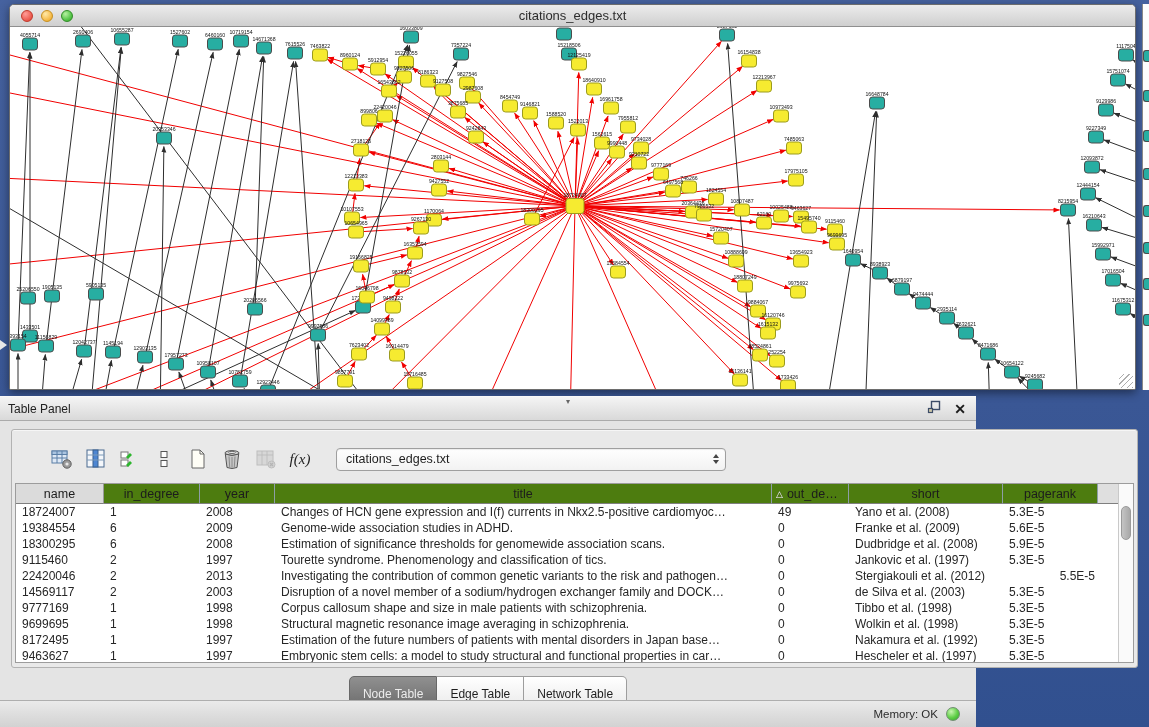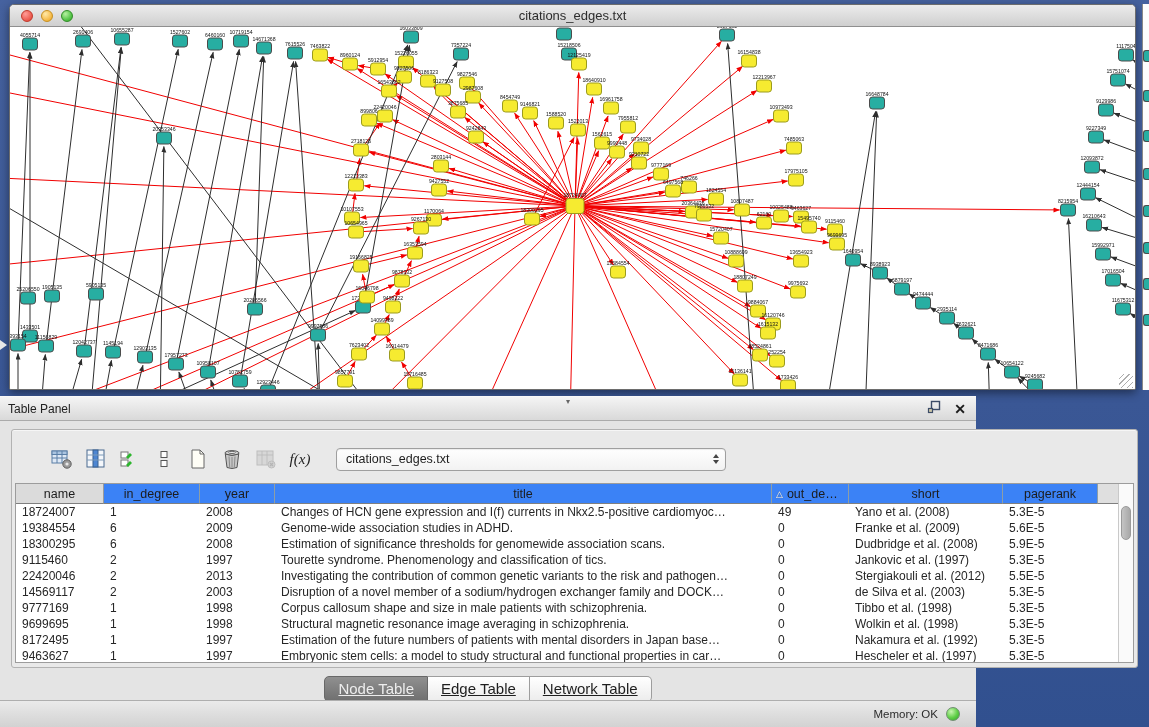--- a/index.html
+++ b/index.html
@@ -52,35 +52,35 @@
   .combo .arrows { display:flex; flex-direction:column; gap:2px; align-items:center;}
   .combo .arrows i { width:0; height:0; border-left:3.5px solid transparent; border-right:3.5px solid transparent; display:block;}
   .combo .arrows .up { border-bottom:4px solid #444; }
   .combo .arrows .dn { border-top:4px solid #444; }
 
   .tp-table-wrap { position:absolute; left:3px; right:3px; top:53px; bottom:4px;
     background:#fff; border:1px solid #9c9c9c; overflow:hidden; }
   .tbl { position:absolute; left:0; top:0; right:15px; }
   .tr { display:flex; height:16px; }
   .tr.head { height:20px; }
-  .th { font-size:12.5px; color:#1c1c1c; background:#3b82f6; border-right:1px solid #8d9ea6;
+  .th { font-size:12.5px; color:#1c1c1c; background:#4d7c0f; border-right:1px solid #8d9ea6;
     border-bottom:1px solid #7f7f7f; display:flex; align-items:center; justify-content:center;
     overflow:hidden; white-space:nowrap; }
   .th.gray { background:#dbdbdb; border-right-color:#9a9a9a; }
   .th.sorted { justify-content:flex-start; padding-left:4px; gap:4px; }
   .th .tri { font-size:9px; color:#fdfdfd; text-shadow:0 0 1px #555; }
   .td { font-size:12px; color:#262626; padding:1px 3px 0 6px; overflow:hidden;
     white-space:nowrap; }
   .scrollbar { position:absolute; right:0; top:0; bottom:0; width:15px; background:#fafafa; border-left:1px solid #c9c9c9;}
   .thumb { position:absolute; left:2px; top:22px; width:10px; height:34px; border-radius:6px;
     background:linear-gradient(90deg,#c4c4c4,#a8a8a8); border:1px solid #9a9a9a;}
 
   .tp-tabs { position:absolute; left:0; right:0; top:280px; display:flex; justify-content:center; }
-  .tab { font-size:15px; padding:3px 13px 4px; background:linear-gradient(180deg,#fff,#ececec);
-    border:1px solid #9d9d9d; border-left:none; color:#1e1e1e;text-decoration:underline; }
+  .tab { font-size:12px; padding:10px 13px 4px; background:linear-gradient(180deg,#fff,#ececec);
+    border:1px solid #9d9d9d; border-left:none; color:#1e1e1e; }
   .tab:first-child { border-left:1px solid #9d9d9d; border-radius:5px 0 0 5px; }
   .tab:last-child { border-radius:0 5px 5px 0; }
   .tab.active { background:linear-gradient(180deg,#909090,#6f6f6f); color:#ededed; border-color:#686868; }
 
   .tp-status { position:absolute; left:0; bottom:0; width:100%; height:27px;
     background:linear-gradient(180deg,#eaeaea,#d2d2d2); border-top:1px solid #aeaeae;
     display:flex; align-items:center; justify-content:flex-end; padding-right:16px; gap:8px; }
   .mem-label { font-size:11.5px; color:#2b2b2b; }
   .memdot { width:14px; height:14px; border-radius:50%; border:1px solid #6f8f6f;
     background:radial-gradient(circle at 35% 30%,#c8f5b0,#5ece46 55%,#2fa32a); }
@@ -686,21 +686,21 @@
               <div class="td" style="width: 154px; flex: 0 0 154px;">Jankovic et al. (1997)</div>
               <div class="td" style="width: 95px; flex: 0 0 95px;">5.3E-5</div>
             </div>
             <div class="tr">
               <div class="td" style="width: 88px; flex: 0 0 88px;">22420046</div>
               <div class="td" style="width: 96px; flex: 0 0 96px;">2</div>
               <div class="td" style="width: 75px; flex: 0 0 75px;">2013</div>
               <div class="td" style="width: 497px; flex: 0 0 497px;">Investigating the contribution of common genetic variants to the risk and pathogen…</div>
               <div class="td" style="width: 77px; flex: 0 0 77px;">0</div>
               <div class="td" style="width: 154px; flex: 0 0 154px;">Stergiakouli et al. (2012)</div>
-              <div class="td" style="width: 95px; flex: 0 0 95px;">5.5E-5</div>
+              <div class="td" style="width: 95px; flex: 0 0 95px; text-align: right;">5.5E-5</div>
             </div>
             <div class="tr">
               <div class="td" style="width: 88px; flex: 0 0 88px;">14569117</div>
               <div class="td" style="width: 96px; flex: 0 0 96px;">2</div>
               <div class="td" style="width: 75px; flex: 0 0 75px;">2003</div>
               <div class="td" style="width: 497px; flex: 0 0 497px;">Disruption of a novel member of a sodium/hydrogen exchanger family and DOCK…</div>
               <div class="td" style="width: 77px; flex: 0 0 77px;">0</div>
               <div class="td" style="width: 154px; flex: 0 0 154px;">de Silva et al. (2003)</div>
               <div class="td" style="width: 95px; flex: 0 0 95px;">5.3E-5</div>
             </div>

